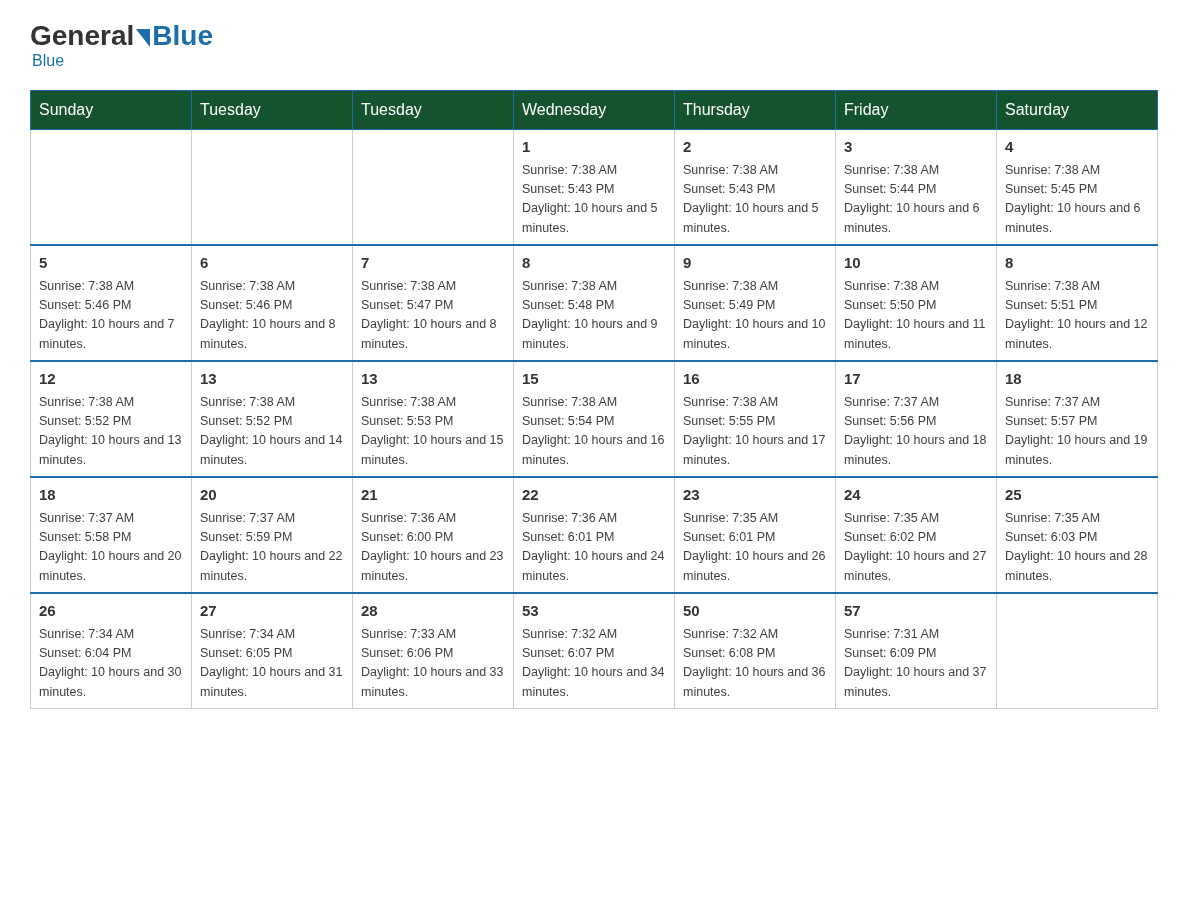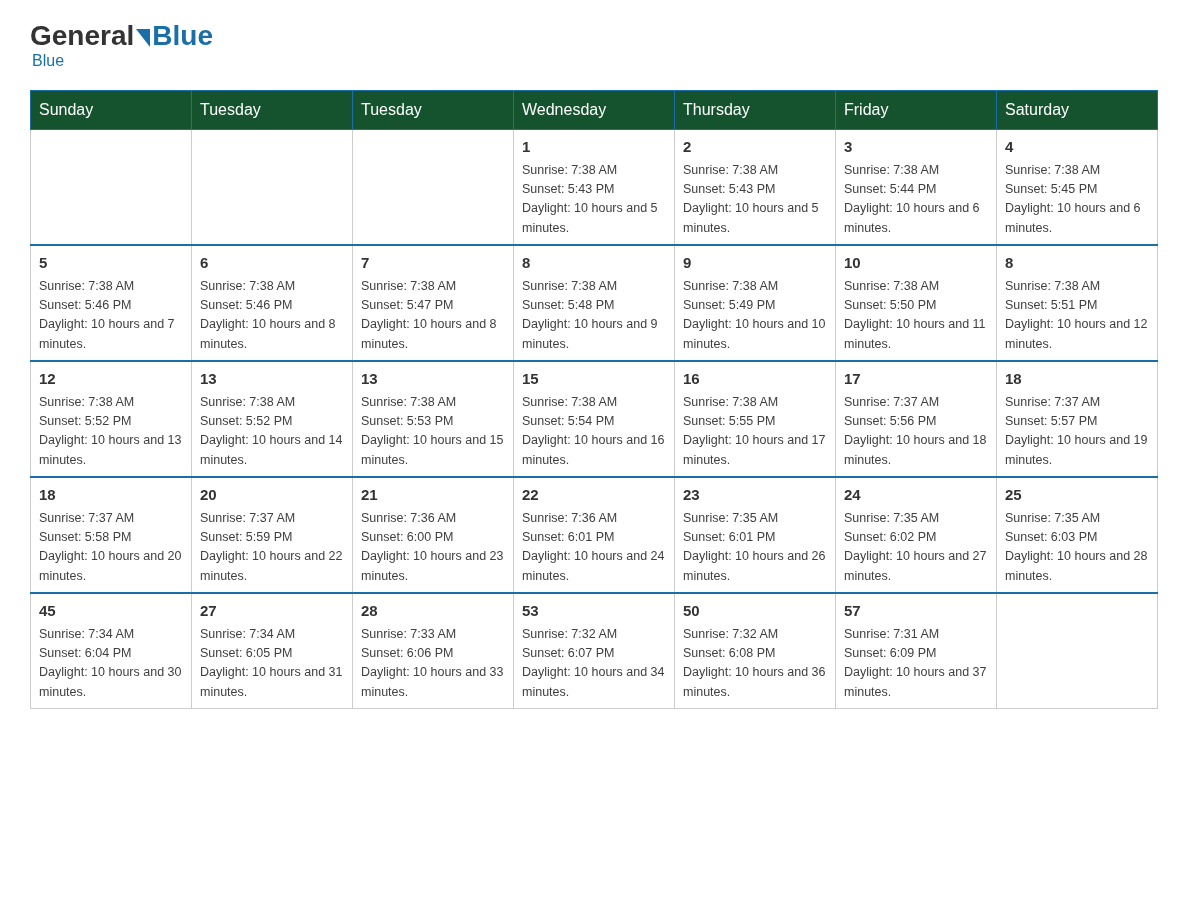--- a/index.html
+++ b/index.html
@@ -244,21 +244,21 @@
           <div class="day-number">24</div>
           <div class="day-info">Sunrise: 7:35 AM<br>Sunset: 6:02 PM<br>Daylight: 10 hours and 27 minutes.</div>
         </td>
         <td>
           <div class="day-number">25</div>
           <div class="day-info">Sunrise: 7:35 AM<br>Sunset: 6:03 PM<br>Daylight: 10 hours and 28 minutes.</div>
         </td>
       </tr>
       <tr class="row-separator">
         <td>
-          <div class="day-number">45</div>
+          <div class="day-number">26</div>
           <div class="day-info">Sunrise: 7:34 AM<br>Sunset: 6:04 PM<br>Daylight: 10 hours and 30 minutes.</div>
         </td>
         <td>
           <div class="day-number">27</div>
           <div class="day-info">Sunrise: 7:34 AM<br>Sunset: 6:05 PM<br>Daylight: 10 hours and 31 minutes.</div>
         </td>
         <td>
           <div class="day-number">28</div>
           <div class="day-info">Sunrise: 7:33 AM<br>Sunset: 6:06 PM<br>Daylight: 10 hours and 33 minutes.</div>
         </td>

